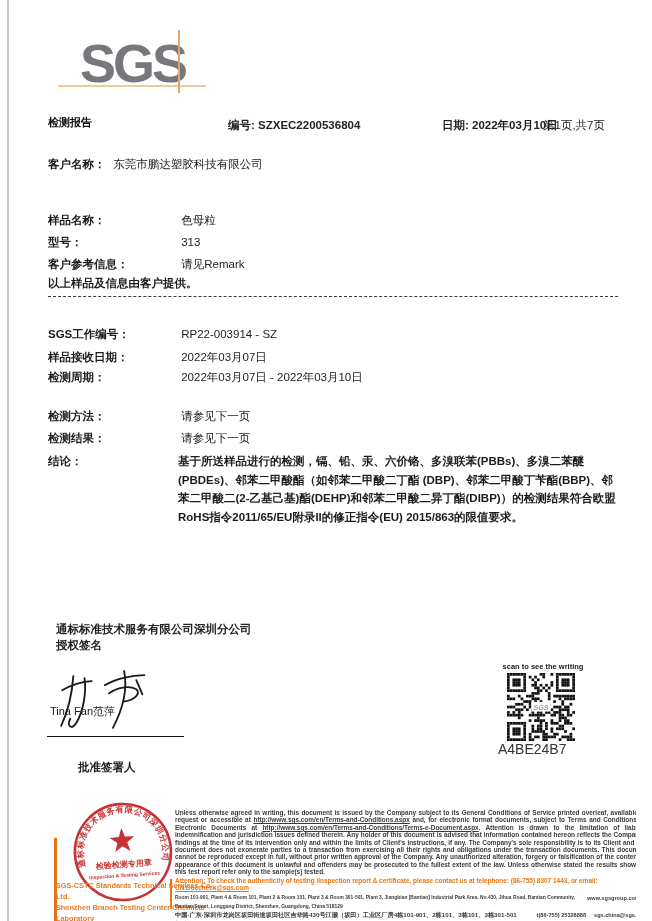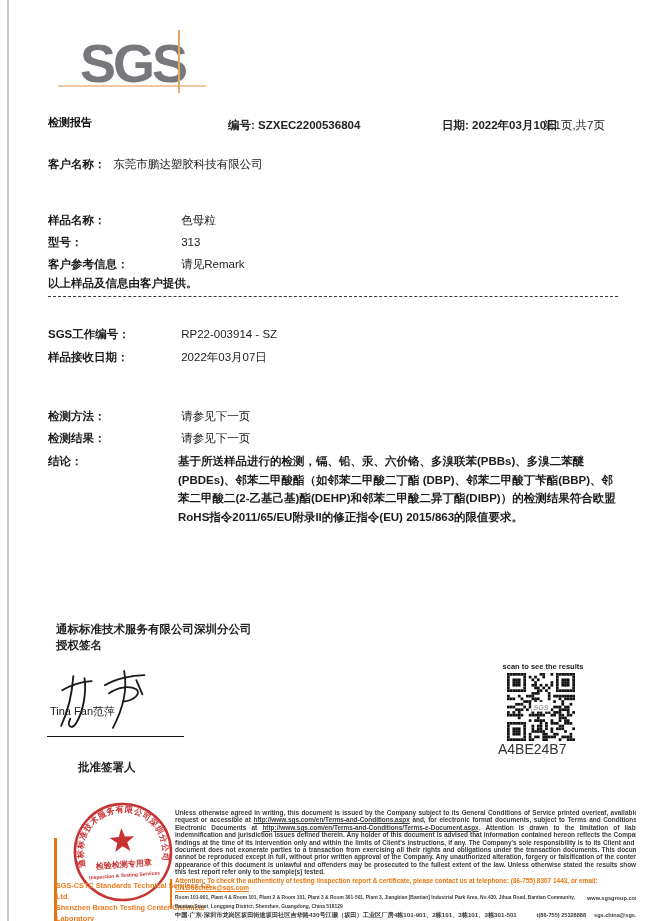--- a/index.html
+++ b/index.html
@@ -98,20 +98,24 @@
   <div class="dashline"></div>
 
   <div class="row wide" style="top:327px">
     <span class="lbl">SGS工作编号：</span>
     <span class="val">RP22-003914 - SZ</span>
   </div>
   <div class="row wide" style="top:350px">
     <span class="lbl">样品接收日期：</span>
     <span class="val">2022年03月07日</span>
   </div>
+  <div class="row wide" style="top:370px">
+    <span class="lbl">检测周期：</span>
+    <span class="val">2022年03月07日 - 2022年03月10日</span>
+  </div>
   <div class="row wide" style="top:431px">
     <span class="lbl">检测结果：</span>
     <span class="val">请参见下一页</span>
   </div>
   <div class="row wide" style="top:409px">
     <span class="lbl">检测方法：</span>
     <span class="val">请参见下一页</span>
   </div>
 
   <div class="conclusion-lbl">结论：</div>
@@ -132,21 +136,21 @@
         <path d="M67,3 C70,18 67,38 56,59"></path>
         <path d="M52,25 C60,19 72,17 79,21 C84,25 77,32 66,33"></path>
         <path d="M79,12 L85,26"></path>
       </g>
     </svg>
   </div>
   <div class="sig-line"></div>
   <div class="sig-name">Tina Fan范萍</div>
   <div class="sig-role">批准签署人</div>
 
-  <div class="qr-caption">scan to see the results</div>
+  <div class="qr-caption">scan to see the writing</div>
   <div class="qr-box">
     <svg id="qr-svg" viewBox="0 0 67 67" width="68" height="68">
         <rect x="0.00" y="0.00" width="2.68" height="2.68" fill="#111"></rect>
         <rect x="2.68" y="0.00" width="2.68" height="2.68" fill="#111"></rect>
         <rect x="5.36" y="0.00" width="2.68" height="2.68" fill="#111"></rect>
         <rect x="8.04" y="0.00" width="2.68" height="2.68" fill="#111"></rect>
         <rect x="10.72" y="0.00" width="2.68" height="2.68" fill="#111"></rect>
         <rect x="13.40" y="0.00" width="2.68" height="2.68" fill="#111"></rect>
         <rect x="16.08" y="0.00" width="2.68" height="2.68" fill="#111"></rect>
         <rect x="32.16" y="0.00" width="2.68" height="2.68" fill="#111"></rect>

